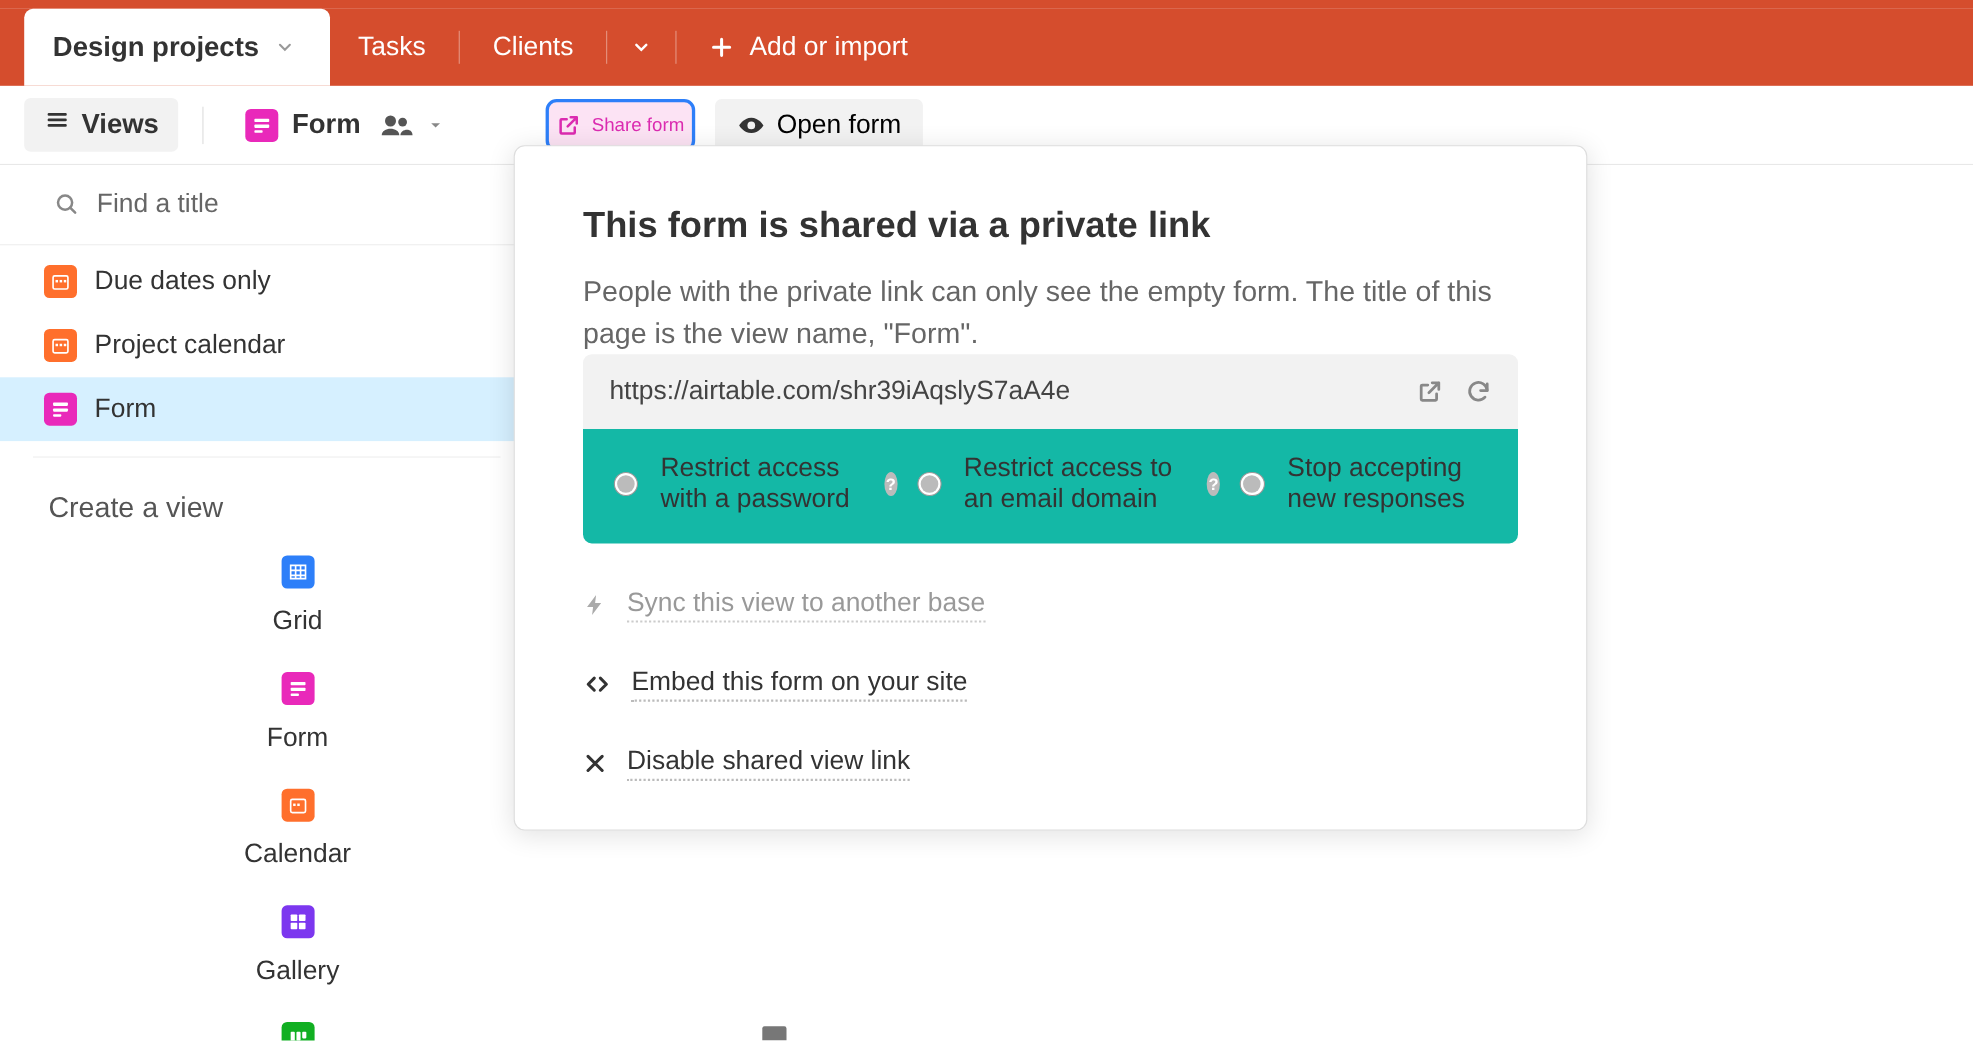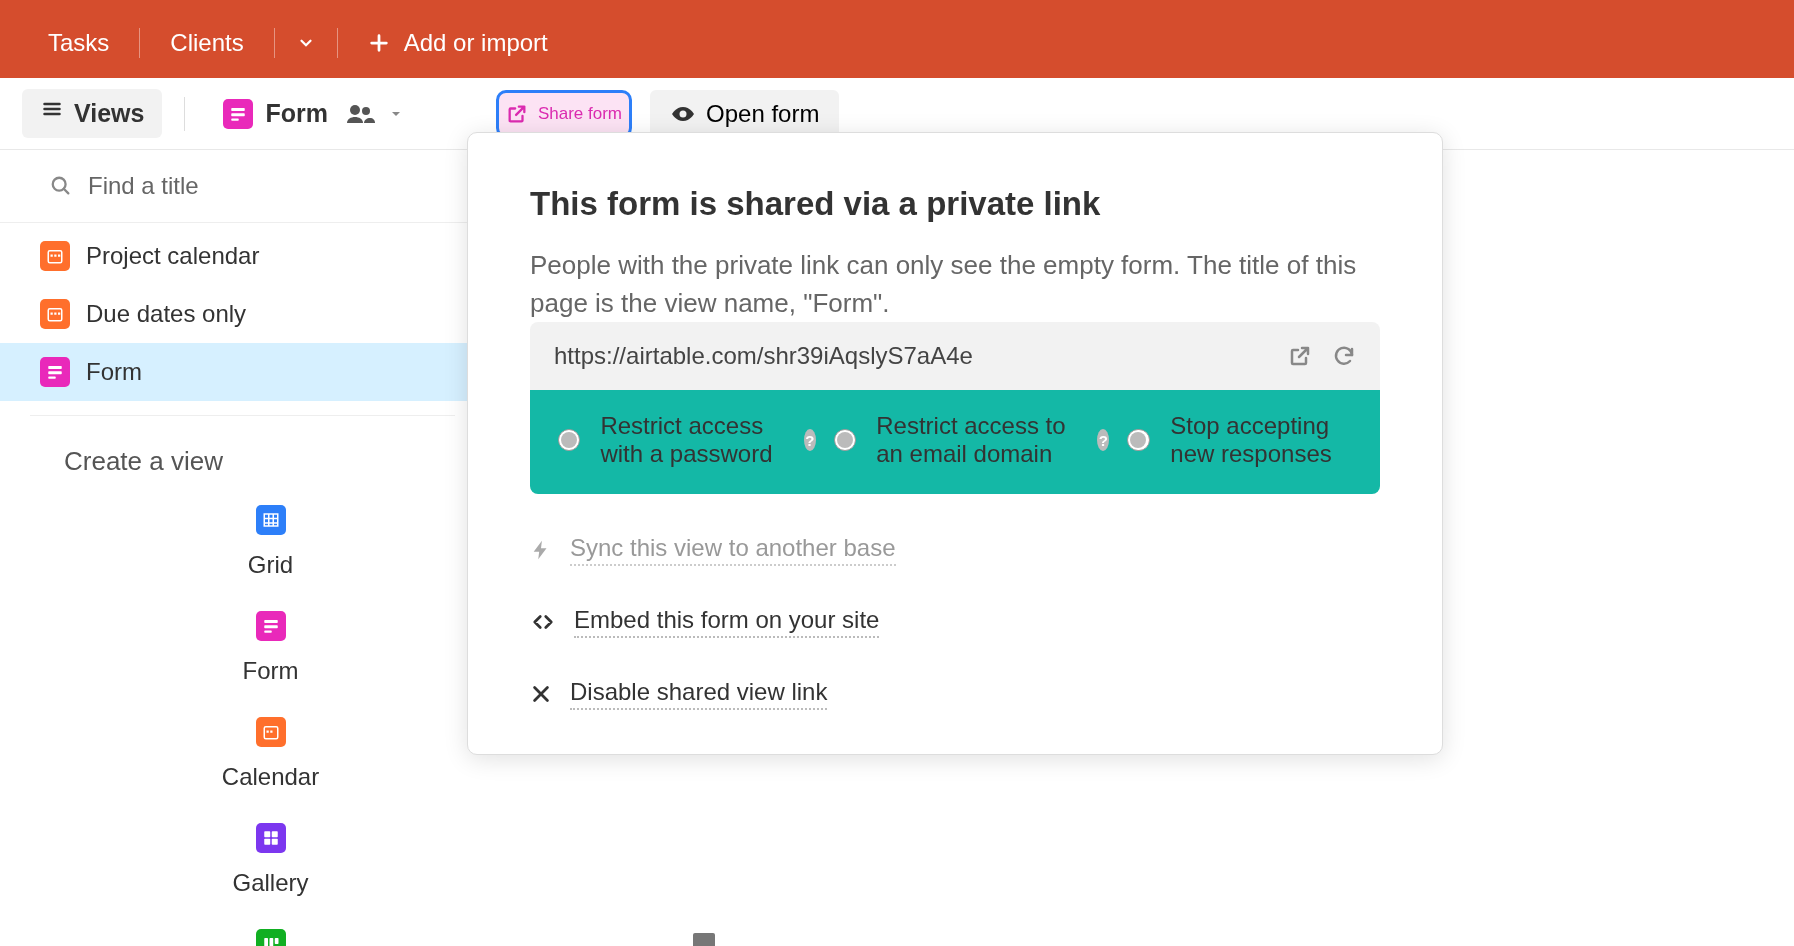--- a/index.html
+++ b/index.html
@@ -123,21 +123,21 @@
   .view-item {
     display:flex; align-items:center; gap:16px;
     padding: 14px 0 14px 40px;
     font-size: 24px;
     font-weight: 500;
     color: #333;
     cursor:pointer;
   }
   .view-item.selected { background: #d6f0ff; }
   .section-divider { height:1px; background: #eee; margin: 14px 30px 30px 30px; }
-  .section-title { font-size: 26px; font-weight: 500; color: #555; padding: 0 0 12px 64px; }
+  .section-title { font-size: 26px; font-weight: 500; color: #555; padding: 0 0 12px 44px; }
   .create-list .view-item { padding: 16px 0 16px 56px; font-size:24px;flex-direction:column; }
 
   .content { flex:1; position:relative; padding-left: 20px; }
 
   .popover {
     position: absolute;
     top: -18px;
     left: -18px;
     width: 976px;
     background: #fff;
@@ -204,20 +204,26 @@
     background: #777;
     border-radius: 2px 2px 0 0;
   }
 </style>
 </head>
 <body>
 
 <div class="top-strip"></div>
 
 <div class="tabs-bar">
+  <div class="tab active">
+    <span>Design projects</span>
+    <svg class="chev" viewBox="0 0 24 24">
+        <path d="M6 9l6 6 6-6" fill="none" stroke="#999" stroke-width="2.5" stroke-linecap="round"></path>
+      </svg>
+  </div>
   <div class="tab">
     <span>Tasks</span>
   </div>
   <div class="tab-sep"></div>
   <div class="tab">
     <span>Clients</span>
   </div>
   <div class="tab-sep"></div>
   <div class="tab" style="padding:0 18px">
     <svg class="chev" viewBox="0 0 24 24">
@@ -291,32 +297,32 @@
     <div class="view-list">
       <div class="view-item">
         <div class="cal-icon-box">
             <svg class="ico-svg" viewBox="0 0 24 24">
               <rect x="3" y="5" width="18" height="16" rx="2" fill="none" stroke="#fff" stroke-width="2"></rect>
               <rect x="6" y="10" width="3" height="3" fill="#fff"></rect>
               <rect x="11" y="10" width="3" height="3" fill="#fff"></rect>
               <rect x="16" y="10" width="3" height="3" fill="#fff"></rect>
             </svg>
           </div>
-        <span>Project calendar</span>
+        <span>Due dates only</span>
       </div>
       <div class="view-item">
         <div class="cal-icon-box">
             <svg class="ico-svg" viewBox="0 0 24 24">
               <rect x="3" y="5" width="18" height="16" rx="2" fill="none" stroke="#fff" stroke-width="2"></rect>
               <rect x="6" y="10" width="3" height="3" fill="#fff"></rect>
               <rect x="11" y="10" width="3" height="3" fill="#fff"></rect>
               <rect x="16" y="10" width="3" height="3" fill="#fff"></rect>
             </svg>
           </div>
-        <span>Due dates only</span>
+        <span>Project calendar</span>
       </div>
       <div class="view-item selected">
         <div class="form-icon-box">
             <svg class="ico-svg" viewBox="0 0 24 24">
               <rect x="3" y="4" width="18" height="4" rx="1" fill="#fff"></rect>
               <rect x="3" y="11" width="18" height="4" rx="1" fill="#fff"></rect>
               <rect x="3" y="18" width="10" height="3" rx="1" fill="#fff"></rect>
             </svg>
           </div>
         <span>Form</span>

